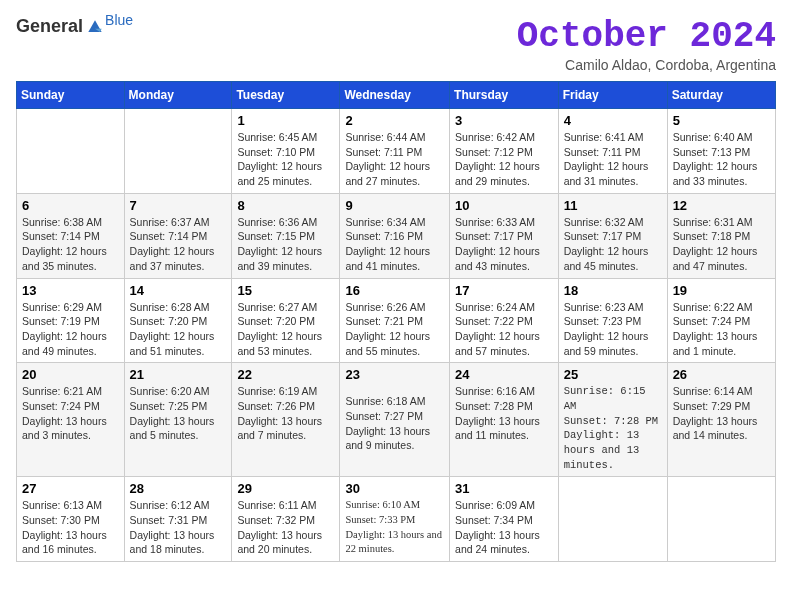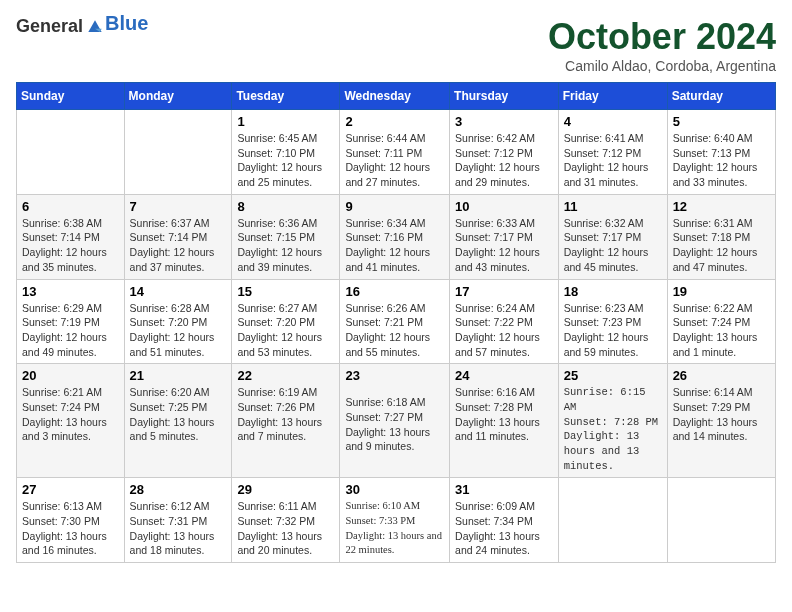--- a/index.html
+++ b/index.html
@@ -24,36 +24,37 @@
     .logo-text {
       display: flex;
       align-items: center;
     }
     .logo-general {
       font-size: 18px;
       font-weight: bold;
       color: #333;
     }
     .logo-blue {
-      font-size: 20px;
-      font-weight: bold;
+      font-size: 14px;
+      font-weight: normal;
       color: #2a6bbf;
     }
     .logo-icon {
       width: 20px;
       height: 20px;
       margin-left: 2px;
     }
     .title-section {
       text-align: right;
     }
     .month-title {
       font-size: 36px;
       font-weight: bold;
-      color: #14532d;
+      color: #6d28d9;
+      font-family: Liberation Mono, monospace;
     }
     .subtitle {
       font-size: 14px;
       color: #555;
     }
     .calendar {
       width: 100%;
       border-collapse: collapse;
       font-size: 11px;
     }
@@ -141,21 +142,21 @@
         </td>
         <td>
           <span class="day-number">3</span>
           <div class="day-info" style="white-space: pre-line;">Sunrise: 6:42 AM
 Sunset: 7:12 PM
 Daylight: 12 hours and 29 minutes.</div>
         </td>
         <td>
           <span class="day-number">4</span>
           <div class="day-info" style="white-space: pre-line;">Sunrise: 6:41 AM
-Sunset: 7:12 PM
+Sunset: 7:11 PM
 Daylight: 12 hours and 31 minutes.</div>
         </td>
         <td>
           <span class="day-number">5</span>
           <div class="day-info" style="white-space: pre-line;">Sunrise: 6:40 AM
 Sunset: 7:13 PM
 Daylight: 12 hours and 33 minutes.</div>
         </td>
       </tr>
       <tr>

